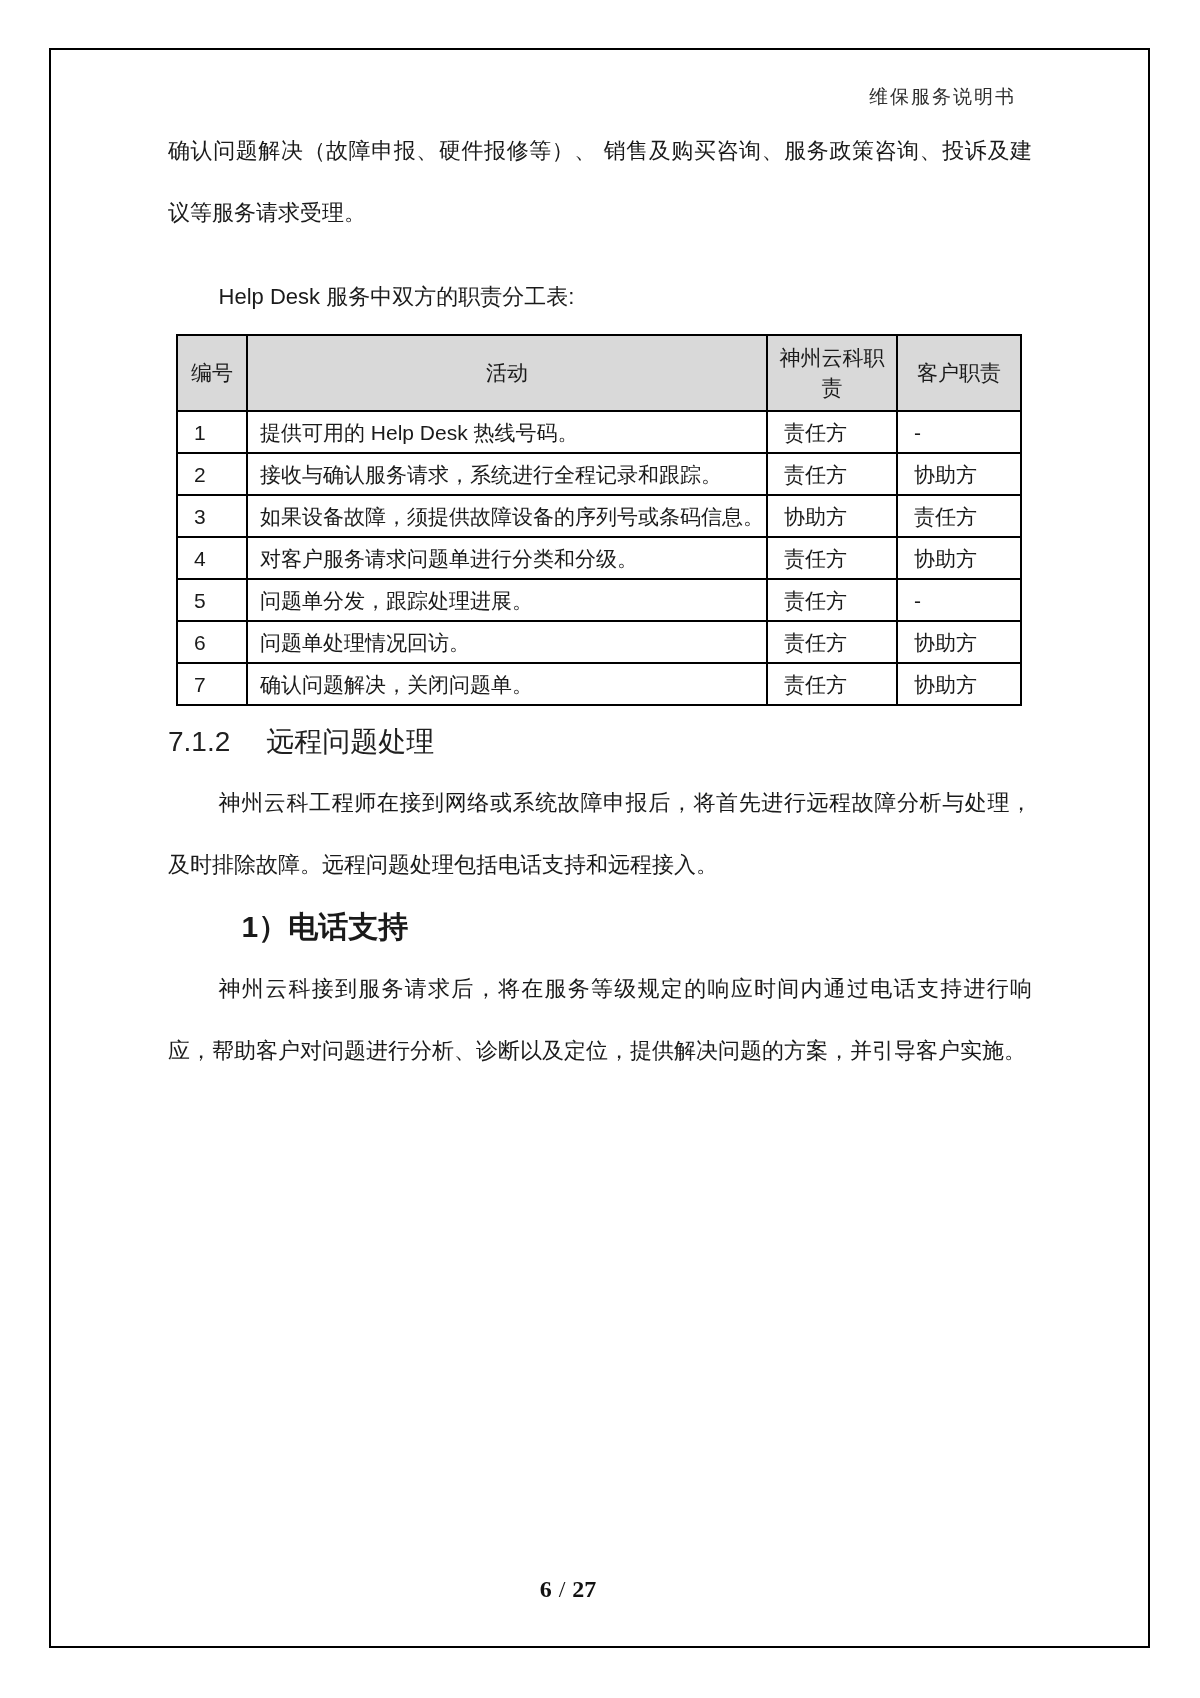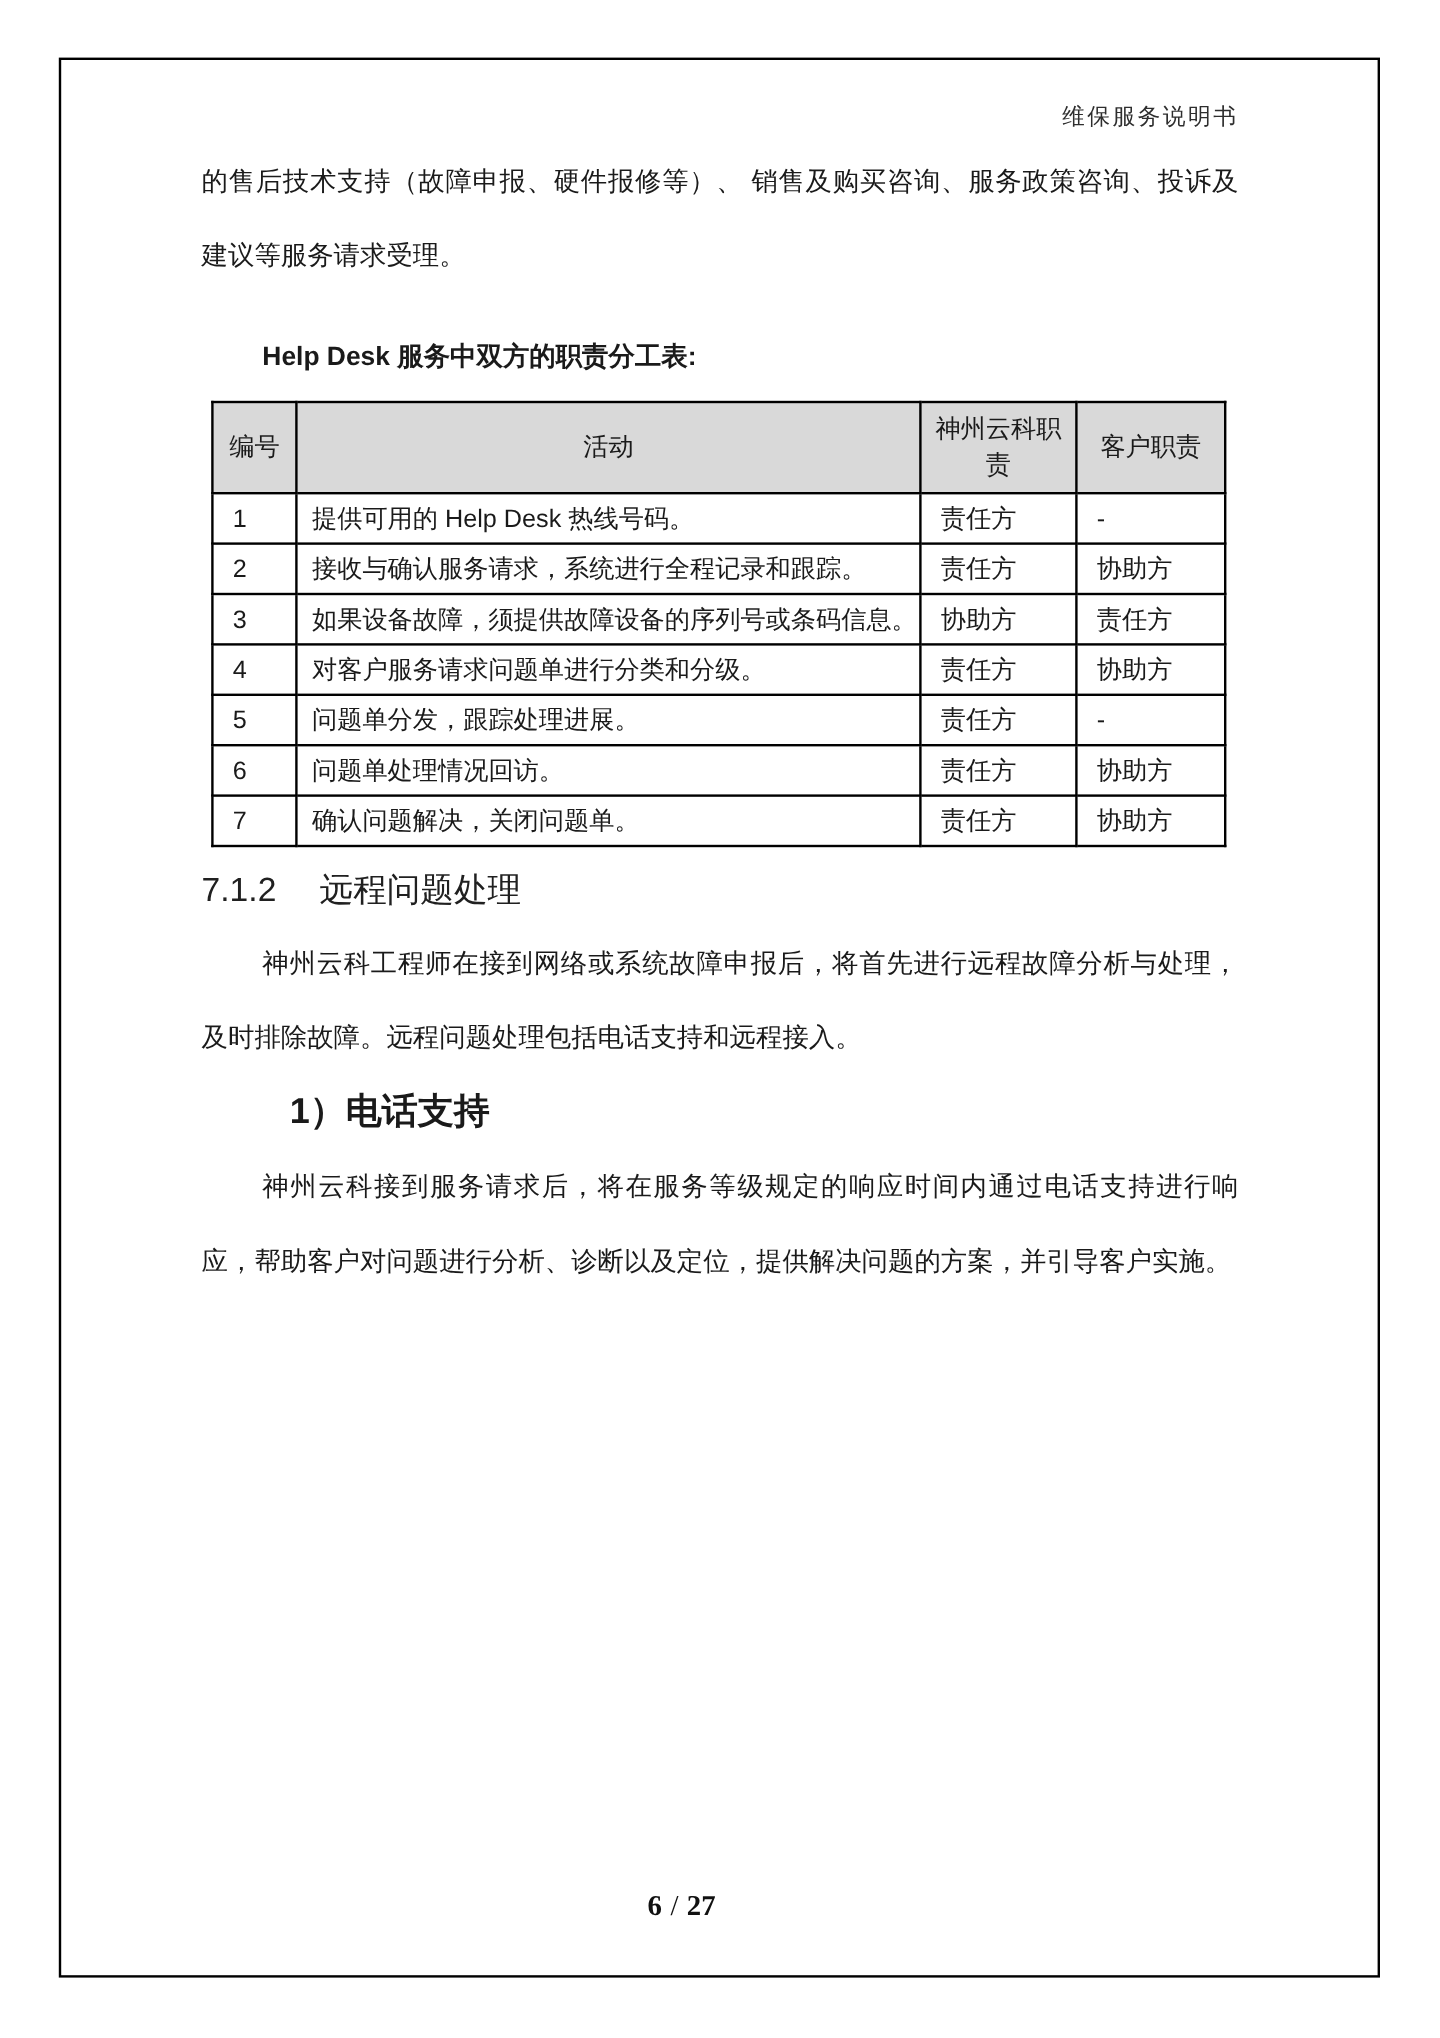--- a/index.html
+++ b/index.html
@@ -21,40 +21,40 @@
   }
   .border-frame {
     position: absolute;
     left: 49px; top: 48px;
     width: 1101px; height: 1600px;
     border: 2px solid var(--border-color);
     pointer-events: none;
   }
   .doc-header {
     position: absolute;
-    top: 84px; left: 168px; width: 864px;
+    top: 84px; left: 152px; width: 864px;
     text-align: right;
     font-family: "Liberation Serif", "DejaVu Serif", serif;
     font-size: 19px;
     letter-spacing: 2px;
     color: #2e2e2e;
   }
   .content {
     position: absolute;
     left: 168px; top: 120px; width: 864px;
     font-size: 22px;
   }
   .para {
     margin: 0;
     line-height: 62px;
     text-align: justify;
     text-justify: inter-ideograph;
   }
   .indent { text-indent: 2.3em; }
-  .table-intro { margin-top: 22px; font-weight: bold; }
+  .table-intro { margin-top: 22px; }
   table.resp-table {
     margin-top: 6px;
     margin-left: 8px;
     width: 844px;
     border-collapse: collapse;
     table-layout: fixed;
     font-size: 21px;
   }
   table.resp-table col.c-no     { width: 70px; }
   table.resp-table col.c-act    { width: 520px; }
@@ -110,21 +110,21 @@
 <body>
 
 <div class="page">
 
   <div class="border-frame"></div>
 
   <div class="doc-header">维保服务说明书</div>
 
   <div class="content">
 
-    <p class="para">的售后技术支持（故障申报、硬件报修等）、 销售及购买咨询、服务政策咨询、投诉及建议等服务请求受理。</p>
+    <p class="para">确认问题解决（故障申报、硬件报修等）、 销售及购买咨询、服务政策咨询、投诉及建议等服务请求受理。</p>
 
 
     <p class="para indent table-intro">Help Desk 服务中双方的职责分工表:</p>
 
     <table class="resp-table">
       <colgroup>
         <col class="c-no">
           <col class="c-act">
           <col class="c-vendor">
           <col class="c-cust">

